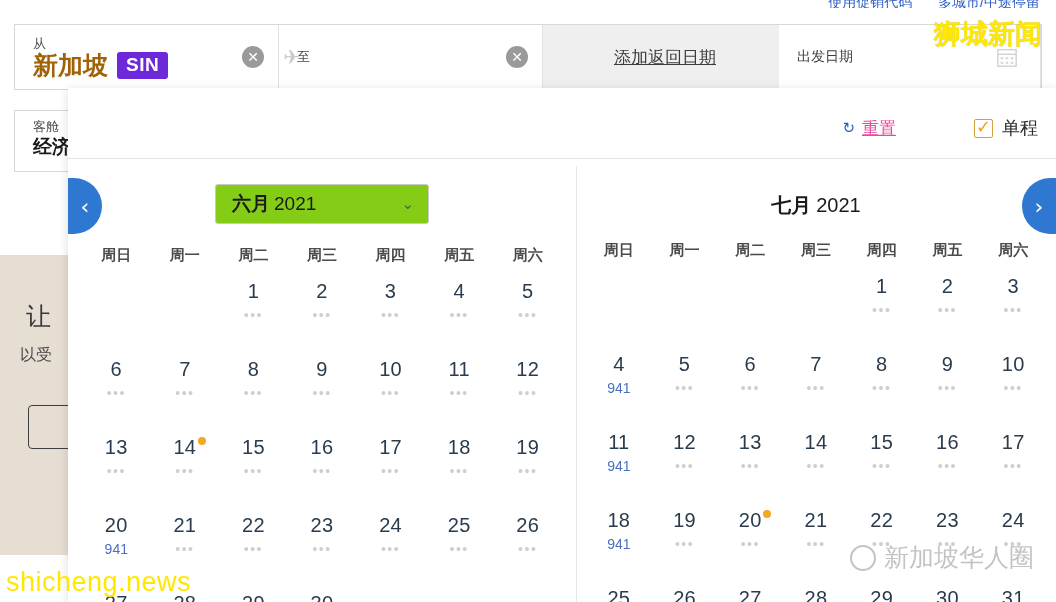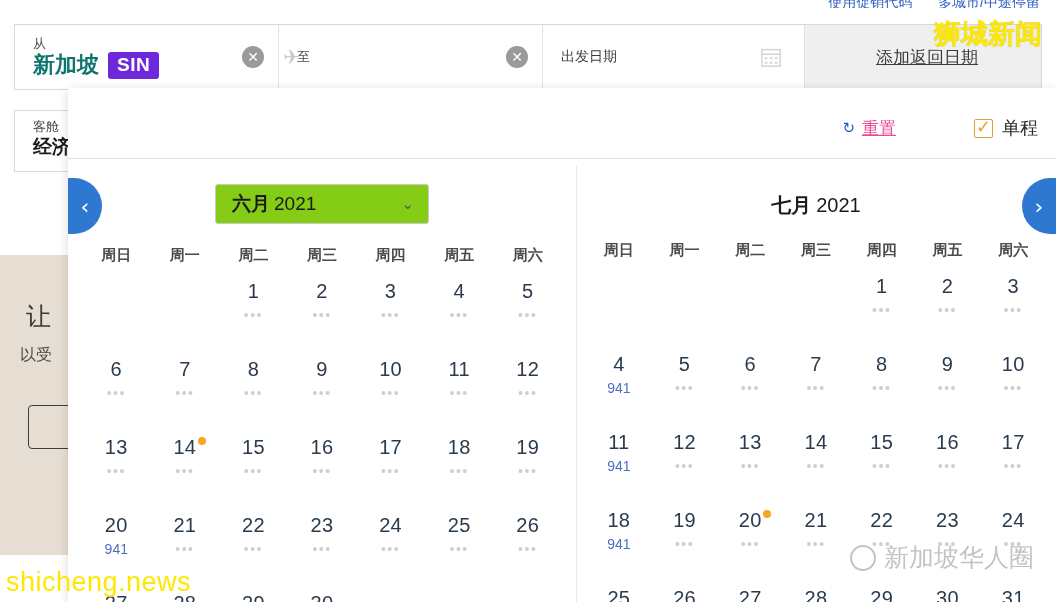--- a/index.html
+++ b/index.html
@@ -60,21 +60,21 @@
   .field-return {
     width: 236px; background: #efefef; border-right: none;
     justify-content: center;
   }
   .field-inner { display:flex; flex-direction: column; justify-content:center; }
   .field-label {
     font-size: 13px; color: #4a4a4a; line-height: 15px; margin-bottom: 1px;
   }
   .city-line { display: flex; align-items: center; gap: 9px; }
   .city-name {
-    font-size: 22px; font-weight: bold; color: #0f766e; line-height: 24px;
+    font-size: 25px; font-weight: bold; color: #a16207; line-height: 24px;
   }
   .code-chip {
     background: #6d28d9; color: #fff; font-weight: bold;
     font-size: 19px; padding: 2px 9px 3px; border-radius: 3px;
     letter-spacing: 0.5px; line-height: 22px;
   }
   .clear-btn {
     position: absolute; right: 14px; top: 50%; transform: translateY(-50%);
     width: 22px; height: 22px; border-radius: 50%;
     background: #9a9a9a; color: #fff;
@@ -264,38 +264,38 @@
       <div class="clear-btn">✕</div>
     </div>
 
     <div class="swap-icon">✈</div>
 
     <div class="field field-dest">
       <div class="field-inner">
         <div class="field-label">至</div>
       </div>
       <div class="clear-btn">✕</div>
+    </div>
+
+    <div class="field field-return">
+      <span class="return-link">添加返回日期</span>
     </div>
 
     <div class="field field-depart">
       <div class="depart-label">出发日期</div>
       <svg class="cal-icon" viewBox="0 0 24 24">
         <rect x="2" y="4" width="20" height="18" fill="none" stroke="#999" stroke-width="1.6"></rect>
         <line x1="2" y1="9" x2="22" y2="9" stroke="#999" stroke-width="1.6"></line>
         <rect x="5" y="12" width="3" height="2.6" fill="#aaa"></rect>
         <rect x="10.5" y="12" width="3" height="2.6" fill="#aaa"></rect>
         <rect x="16" y="12" width="3" height="2.6" fill="#aaa"></rect>
         <rect x="5" y="17" width="3" height="2.6" fill="#aaa"></rect>
         <rect x="10.5" y="17" width="3" height="2.6" fill="#aaa"></rect>
         <rect x="16" y="17" width="3" height="2.6" fill="#aaa"></rect>
       </svg>
-    </div>
-
-    <div class="field field-return">
-      <span class="return-link">添加返回日期</span>
     </div>
   </div>
 
   <div class="cabin-field">
     <div class="cabin-label">客舱</div>
     <div class="cabin-value">经济</div>
   </div>
 
   <div class="cal-overlay">
 

